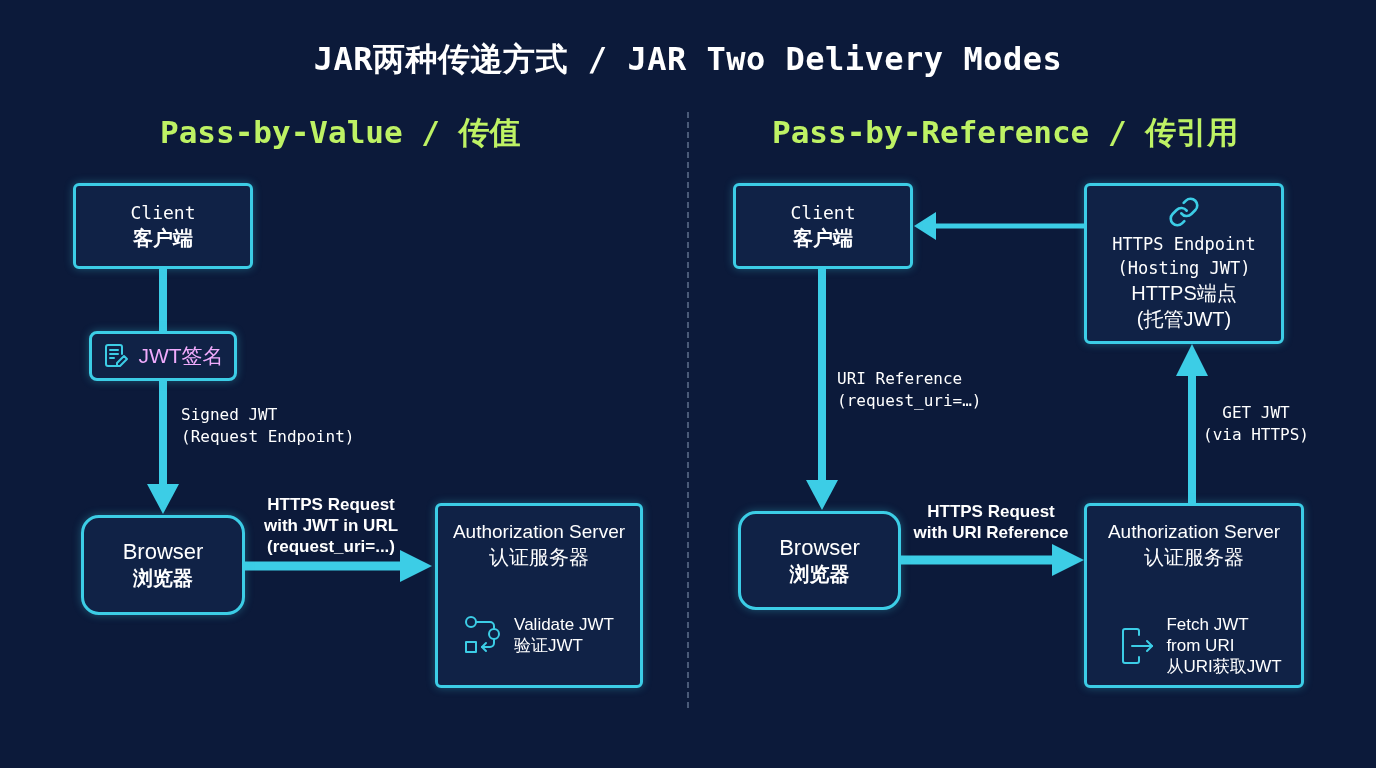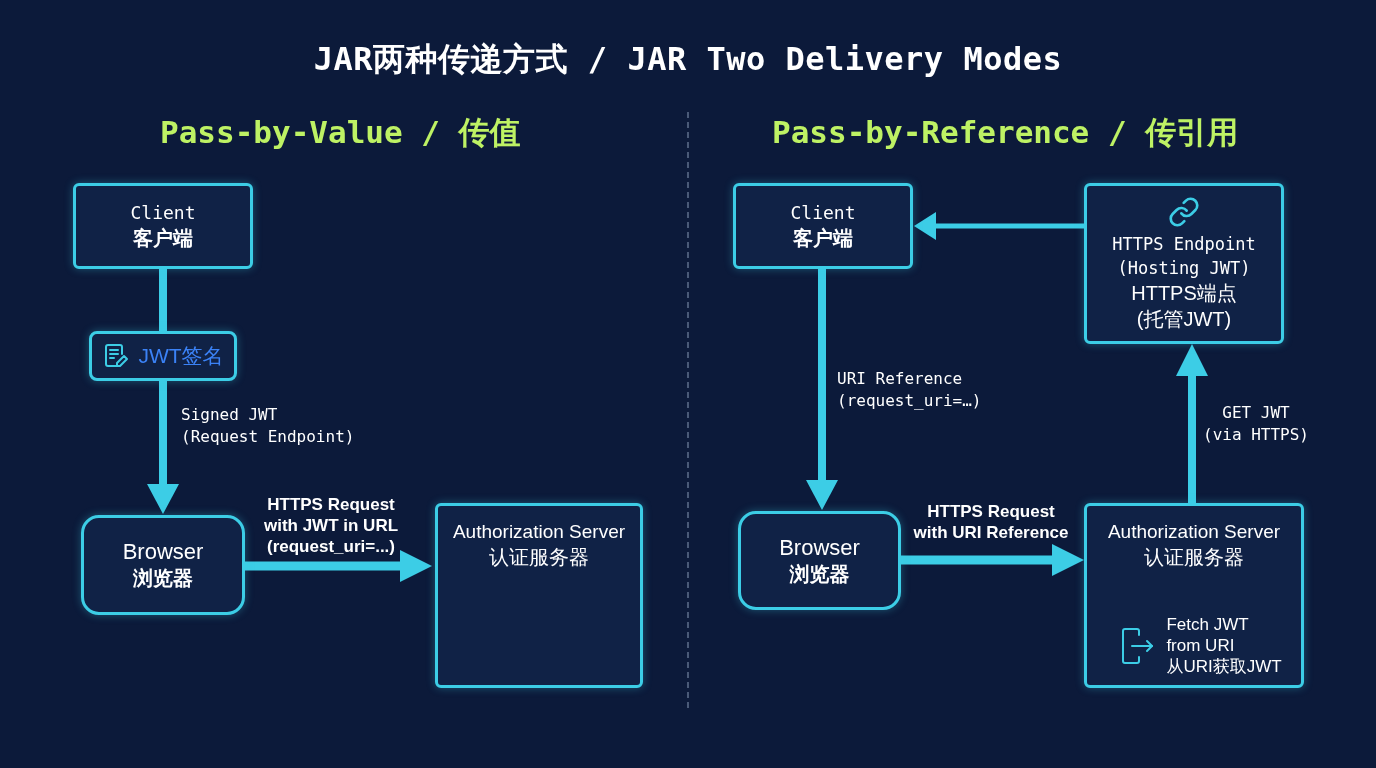--- a/index.html
+++ b/index.html
@@ -63,38 +63,54 @@
 <div class="box" style="left:89px;top:331px;width:148px;height:50px;flex-direction:row;border-radius:8px;">
   <span style="margin-right:8px;display:inline-flex;">
     <svg width="28" height="28" viewBox="0 0 28 28" fill="none" stroke="#3ccde6" stroke-width="2" stroke-linecap="round" stroke-linejoin="round">
       <path d="M17 24H6a2 2 0 0 1-2-2V5a2 2 0 0 1 2-2h12a2 2 0 0 1 2 2v7"></path>
       <line x1="8" y1="8" x2="16" y2="8"></line>
         <line x1="8" y1="12" x2="16" y2="12"></line>
         <line x1="8" y1="16" x2="12" y2="16"></line>
       <path d="M22 14l3 3-7 7h-3v-3z"></path>
     </svg>
   </span>
-  <span class="cond" style="font-size:21px;color:#3b82f6;">JWT签名</span>
+  <span class="cond" style="font-size:21px;color:#f0abfc;">JWT签名</span>
 </div>
 
 <div class="abs lbl" style="left:181px;top:404px;">Signed JWT
 (Request Endpoint)</div>
 
 <div class="box round" style="left:81px;top:515px;width:164px;height:100px;">
   <div class="cond" style="font-size:22px;line-height:26px;">Browser</div>
   <div class="zh">浏览器</div>
 </div>
 
 <div class="abs lblb" style="left:258px;top:494px;width:146px;">HTTPS Request
 with JWT in URL
 (request_uri=...)</div>
 
 <div class="box" style="left:435px;top:503px;width:208px;height:185px;justify-content:flex-start;padding-top:14px;">
   <div class="cond" style="font-size:19px;line-height:24px;">Authorization Server</div>
   <div class="zh" style="font-weight:normal;">认证服务器</div>
+  <div style="display:flex;align-items:center;margin-top:44px;">
+    <span style="display:inline-flex;margin-right:10px;">
+      <svg width="40" height="42" viewBox="0 0 40 42" fill="none" stroke="#3ccde6" stroke-width="2" stroke-linecap="round" stroke-linejoin="round">
+        <circle cx="7" cy="8" r="5"></circle>
+          <path d="M12 8h14a4 4 0 0 1 4 4v2"></path>
+        <circle cx="30" cy="20" r="5"></circle>
+          <path d="M30 25v4a4 4 0 0 1-4 4H18"></path>
+          <path d="M22 29l-4 4 4 4"></path>
+        <rect x="2" y="28" width="10" height="10"></rect>
+      </svg>
+    </span>
+    <div style="text-align:left;">
+      <div class="cond" style="font-size:17px;line-height:21px;">Validate JWT</div>
+      <div class="cond" style="font-size:17px;line-height:21px;">验证JWT</div>
+    </div>
+  </div>
 </div>
 
 <div class="box" style="left:733px;top:183px;width:180px;height:86px;">
   <div class="en-mono">Client</div>
   <div class="zh">客户端</div>
 </div>
 
 <div class="box" style="left:1084px;top:183px;width:200px;height:161px;">
   <span style="display:inline-flex;margin-bottom:4px;">
     <svg width="32" height="32" viewBox="0 0 24 24" fill="none" stroke="#3ccde6" stroke-width="2" stroke-linecap="round" stroke-linejoin="round">

